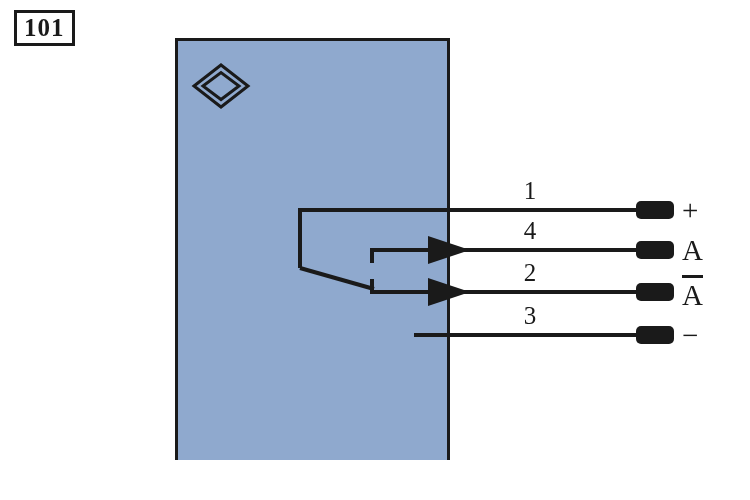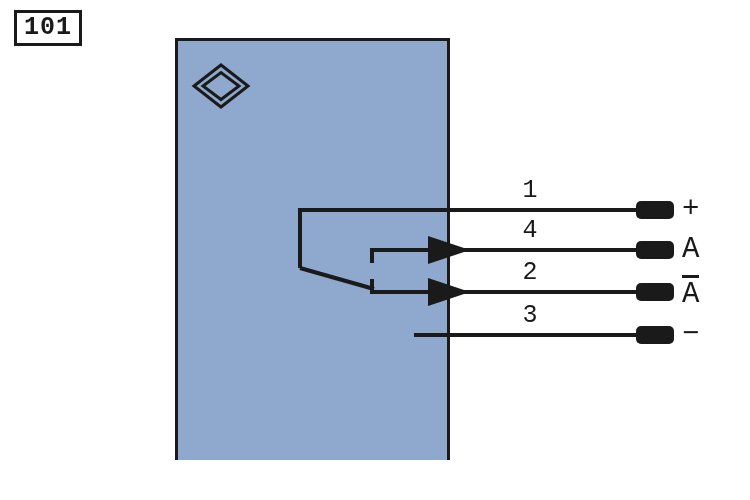--- a/index.html
+++ b/index.html
@@ -1,18 +1,18 @@
 <!DOCTYPE html>
 <html><head>
 <meta charset="utf-8">
 <style>
   html,body{margin:0;padding:0;background:#ffffff;}
   .canvas{
     position:relative;width:750px;height:460px;background:#ffffff;
-    font-family:Liberation Mono, monospace;color:#1a1a1a;overflow:hidden;
+    font-family:Liberation Serif, serif;color:#1a1a1a;overflow:hidden;
   }
   .figure-id{
     position:absolute;left:14px;top:10px;background:#ffffff;
     border:3px solid #1a1a1a;padding:0 7px;font-size:25px;font-weight:bold;
     line-height:30px;letter-spacing:1px;
   }
   .device-body{
     position:absolute;left:175px;top:38px;width:275px;height:428px;
     background:#8FA9CE;border:3px solid #1a1a1a;box-sizing:border-box;
   }

